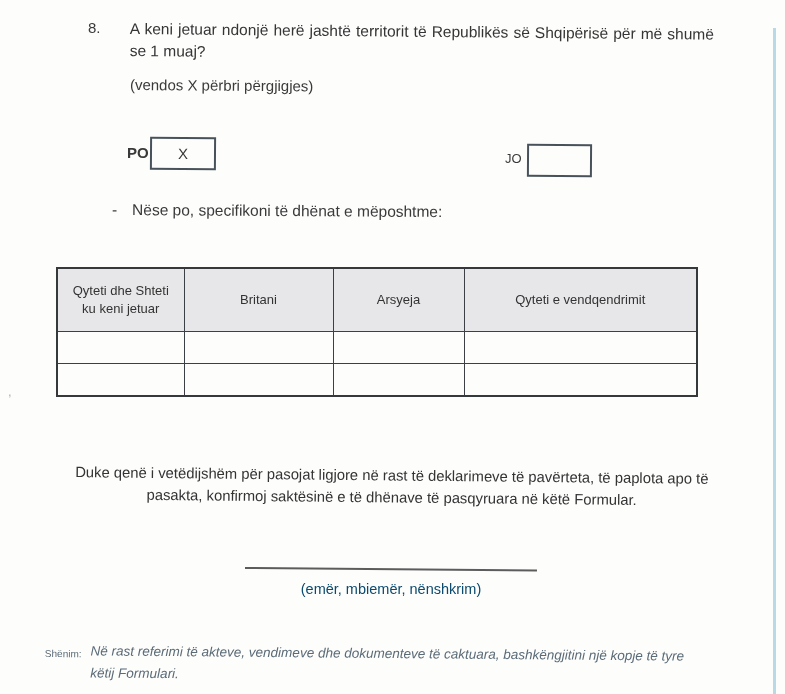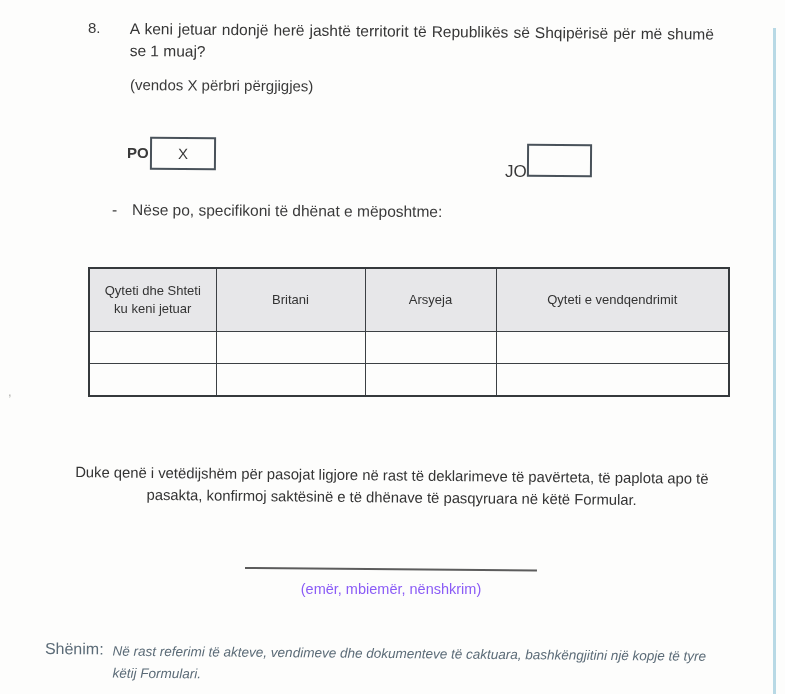--- a/index.html
+++ b/index.html
@@ -33,40 +33,40 @@
 
   
   .po-label { position: absolute; left: 127px; top: 144px; font-size: 15px; font-weight: bold; }
   .po-box {
     position: absolute; left: 150px; top: 137px; width: 62px; height: 29px;
     border: 2px solid #49525a; background: #fdfdfc;
     display: flex; align-items: center; justify-content: center;
     font-size: 15px; color: #3a3a3a;
     transform: rotate(0.4deg);
   }
-  .jo-label { position: absolute; left: 505px; top: 162px; font-size: 17px; }
+  .jo-label { position: absolute; left: 505px; top: 151px; font-size: 13px; }
   .jo-box {
     position: absolute; left: 527px; top: 144px; width: 61px; height: 29px;
     border: 2px solid #49525a; background: #fdfdfc;
     display: flex; align-items: center; justify-content: center;
     font-size: 15px;
     transform: rotate(0.4deg);
   }
 
   
   .cond-line {
     position: absolute; left: 112px; top: 201px;
     font-size: 15.5px;
     transform: rotate(0.35deg); transform-origin: left top;
   }
   .cond-line .dash { margin-right: 15px; }
 
   
   .res-table {
-    position: absolute; left: 88px; top: 267px;
+    position: absolute; left: 56px; top: 267px;
     border-collapse: collapse; table-layout: fixed;
     width: 640px;
     border: 2px solid #35393c;
     background: #fdfdfc;
   }
   .res-table th {
     background: #e7e7e9;
     border: 1px solid #3c4044;
     font-weight: normal;
     font-size: 13px;
@@ -98,32 +98,32 @@
 
   
   .sig-line {
     position: absolute; left: 245px; top: 567px; width: 292px; height: 0;
     border-top: 2px solid #5c5c5c;
     transform: rotate(0.5deg); transform-origin: left top;
   }
   .sig-caption {
     position: absolute; left: 240px; top: 581px; width: 302px;
     text-align: center;
-    font-size: 14.5px; color: #8b5cf6;
+    font-size: 14.5px; color: #0c4a6e;
   }
 
   
   .note {
     position: absolute; left: 45px; top: 640px; width: 700px;
     display: flex; align-items: flex-start;
     transform: rotate(0.5deg); transform-origin: left top;
     color: #5b6b77;
   }
   .note-label {
-    font-size: 16px; flex: 0 0 auto; margin-right: 9px;
+    font-size: 10px; flex: 0 0 auto; margin-right: 9px; margin-top: 8px;
   }
   .note-text {
     font-size: 13.5px; font-style: italic; line-height: 1.6;
     flex: 1 1 auto; max-width: 620px;
   }
 
   
   .accent-vline {
     position: absolute; left: 773px; top: 28px; width: 3px; height: 666px;
     background: #abd2e0; opacity: 0.85;

